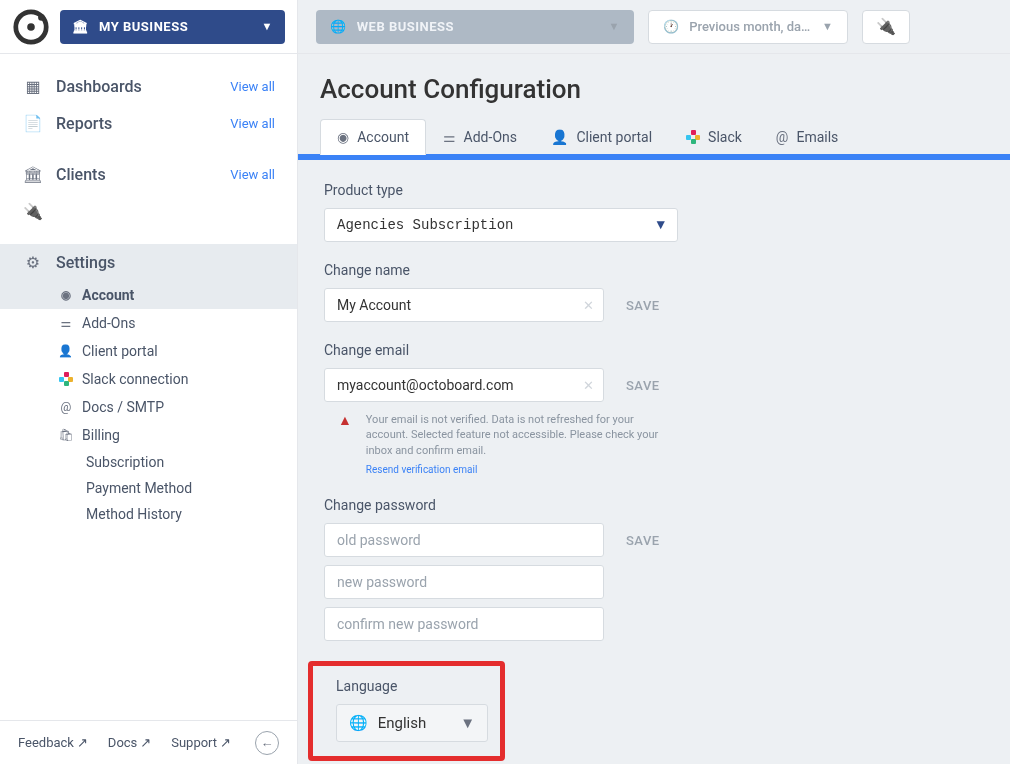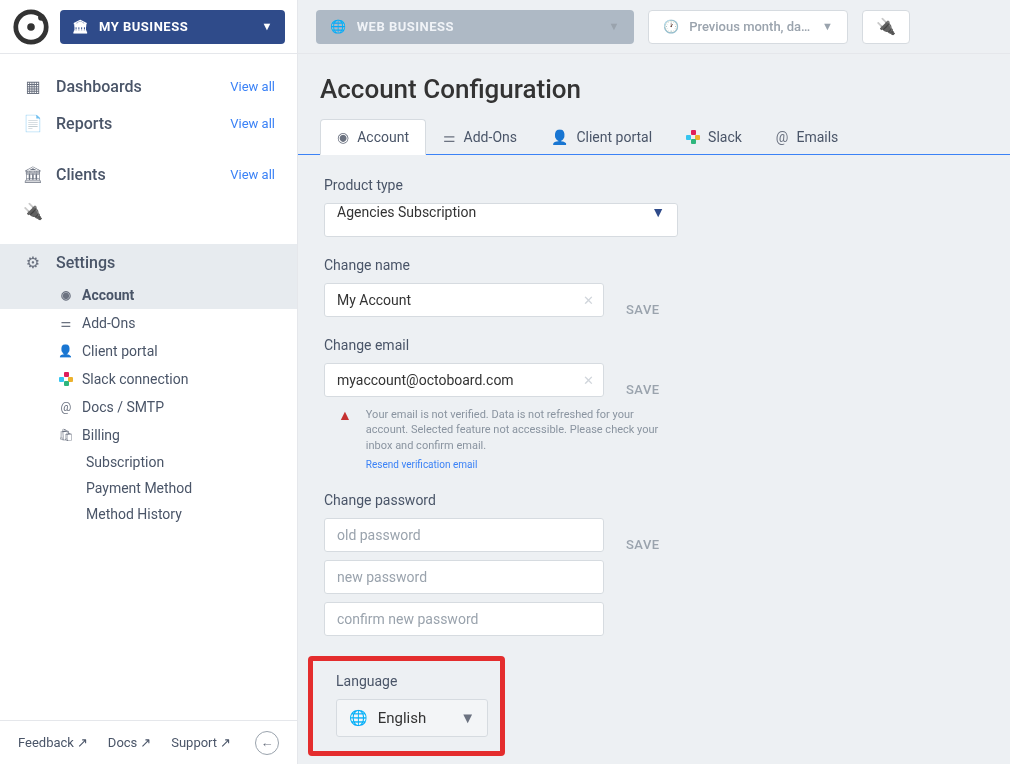--- a/index.html
+++ b/index.html
@@ -196,52 +196,53 @@
   border: 1px solid #d6dbe0;
   border-bottom: 1px solid #fff;
   position: relative;
   top: 1px;
   z-index: 2;
 }
 .tab-icon { font-size: 14px; color: #6b7280; display: flex; align-items: center; }
 
 
 .panel {
-  border-top: 1px solid #3b82f6;
+  border-top: 6px solid #3b82f6;
   flex: 1;
   padding: 22px 26px;
   overflow-y: auto;
   position: relative;
 }
 
 .field-label {
   font-size: 14px;
   color: #4a5568;
   margin-bottom: 10px;
 }
 .field-row { margin-bottom: 20px; }
 
 .select-box {
   width: 354px;
   height: 34px;
   background: #fff;
   border: 1px solid #d6dbe0;
   border-radius: 3px;
   display: flex;
-  align-items: flex-start;
+  align-items: center;
   padding: 0 12px;
   font-size: 14px;
   color: #333;
+  font-family: Liberation Mono, monospace;
 }
 .select-box .sb-val { flex: 1; }
 .select-box .sb-chev { color: #2f4b8a; }
 
 .input-row {
   display: flex;
-  align-items: flex-end;
+  align-items: center;
   gap: 22px;
 }
 .text-input {
   width: 280px;
   height: 34px;
   background: #fff;
   border: 1px solid #d6dbe0;
   border-radius: 3px;
   padding: 0 30px 0 12px;
   font-size: 14px;

